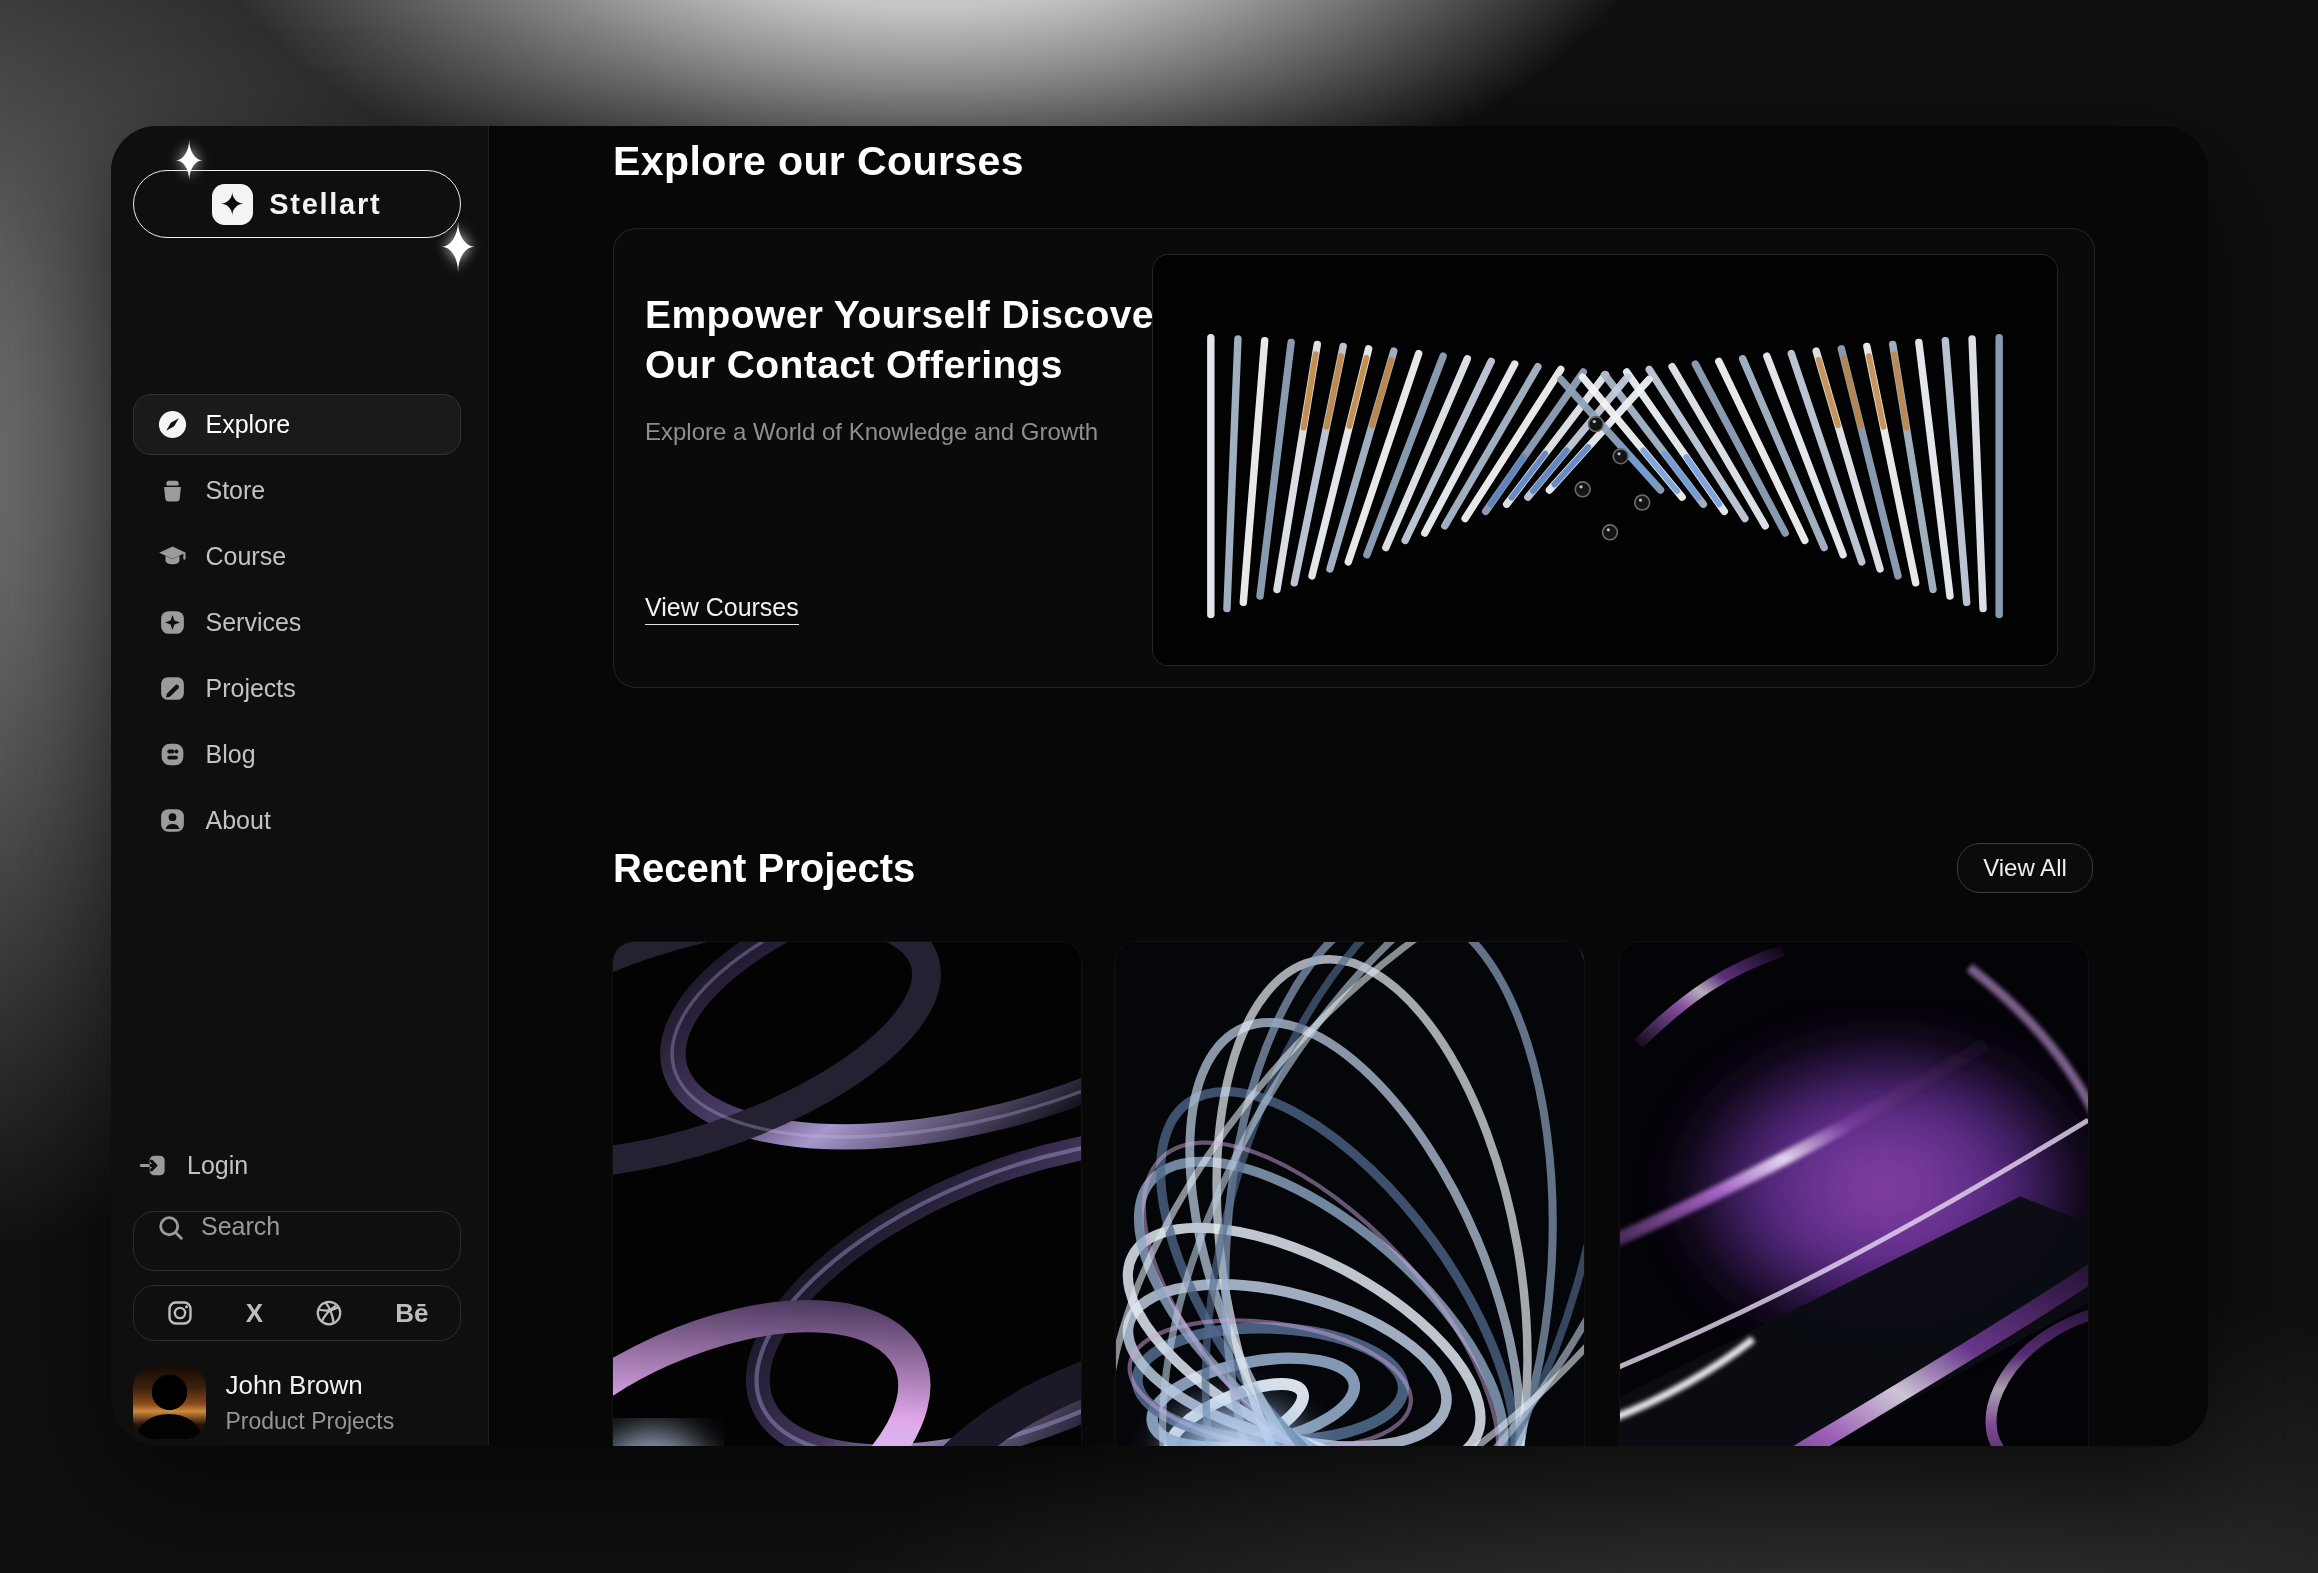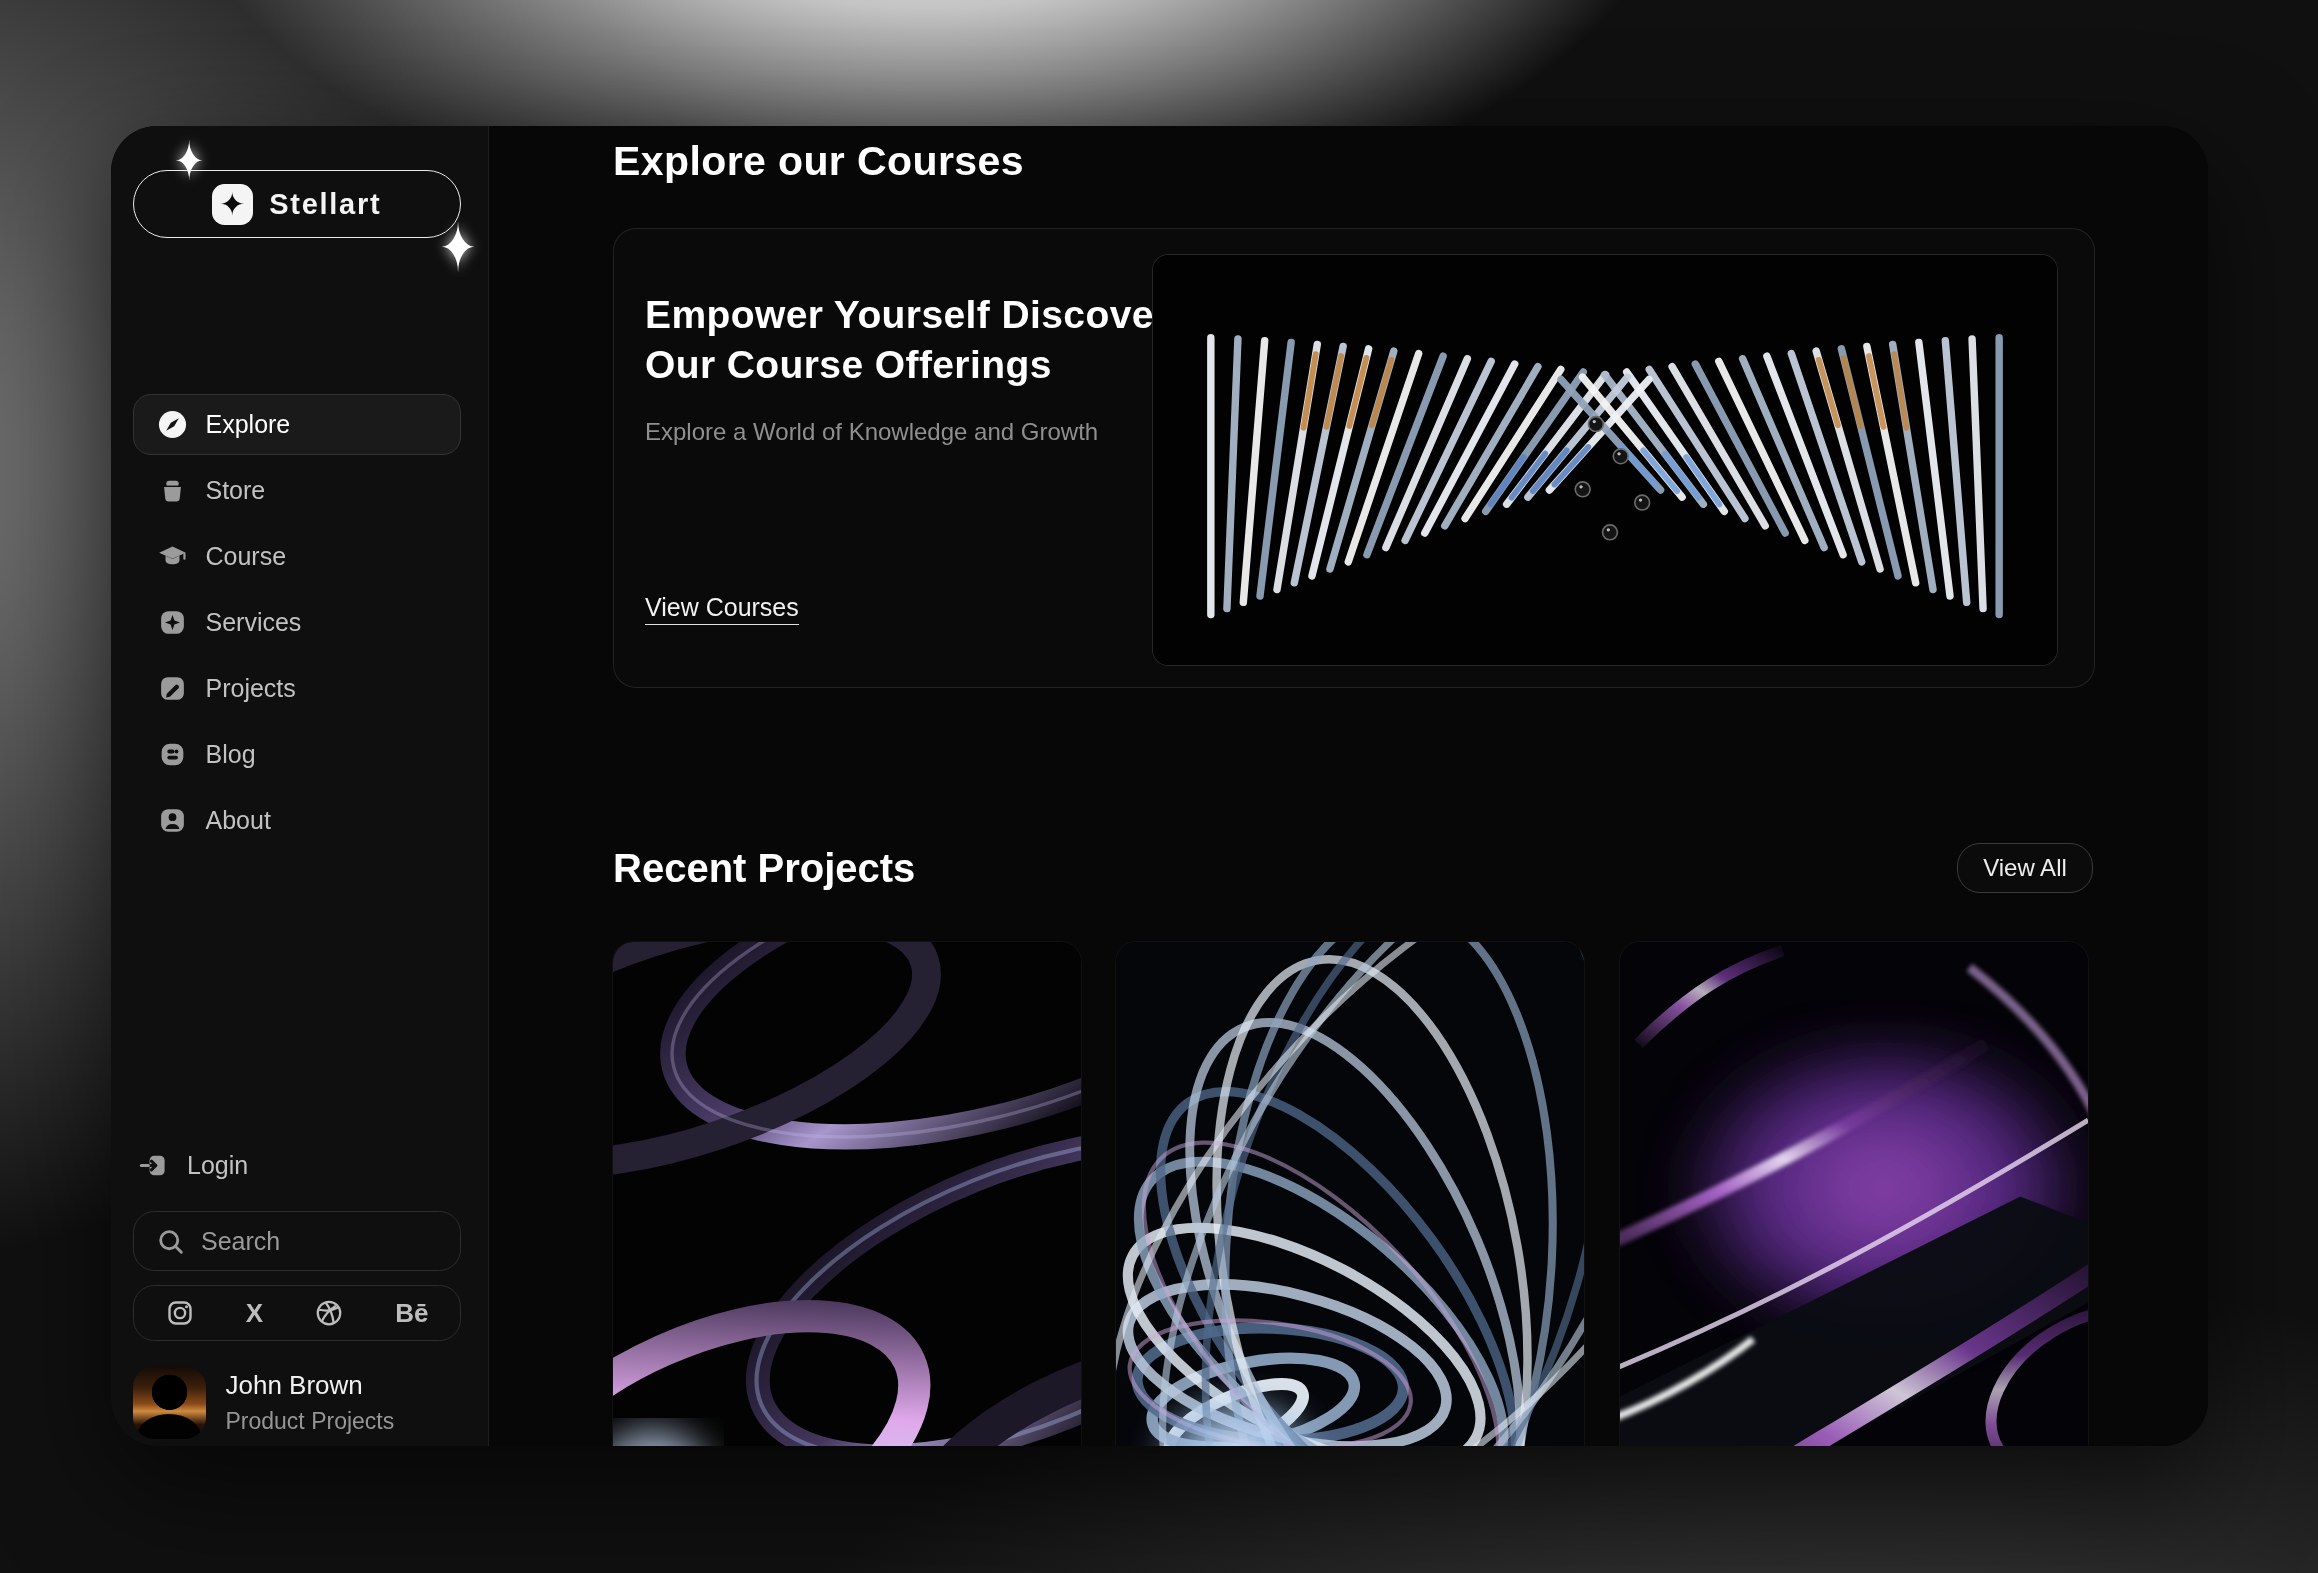--- a/index.html
+++ b/index.html
@@ -55,21 +55,21 @@
   .icon-box svg { width:31px; height:31px; }
 
   .login-row {
     position:absolute; left:4px; top:1009px; width:328px; height:61px;
     display:flex; align-items:center; gap:18px; padding-left:23px;
     color:#c2c2c2; font-size:25px; cursor:pointer;
   }
   .search-box {
     position:absolute; left:21.5px; top:1085px; width:328px; height:60px;
     border:0.8px solid #2d2d2d; border-radius:21.5px;
-    display:flex; align-items:center; gap:15px; padding-left:21.5px;
+    display:flex; align-items:flex-start; gap:15px; padding-left:21.5px;
   }
   .search-box input {
     background:transparent; border:none; outline:none; color:#cfcfcf;
     font-size:25px; font-family:inherit; width:240px;
   }
   .search-box input::placeholder { color:#9a9a9a; }
   .social-box {
     position:absolute; left:21.5px; top:1159px; width:328px; height:56px;
     border:0.8px solid #2d2d2d; border-radius:21.5px;
     display:flex; align-items:center; justify-content:space-between; padding:0 31px;
@@ -267,21 +267,21 @@
     </div>
   </aside>
 
   <main class="content">
 
     <h1 class="page-title">Explore our Courses</h1>
 
     <section class="hero">
       <div class="hero-title">
         <div>Empower Yourself Discover</div>
-        <div>Our Course Offerings</div>
+        <div>Our Contact Offerings</div>
       </div>
       <div class="hero-sub">Explore a World of Knowledge and Growth</div>
       <a class="hero-cta">View Courses</a>
 
       <div class="hero-art">
         <svg id="hero-svg" viewBox="0 0 1094 497" preserveAspectRatio="xMidYMid slice">
           <rect x="0" y="0" width="1094" height="497" fill="#020202"></rect>
         <line x1="70" y1="100.5" x2="70" y2="435.5" stroke="#eef1f5" stroke-width="9" stroke-linecap="round" stroke-opacity="0.95"></line>
             <line x1="1024" y1="100.5" x2="1024" y2="435.5" stroke="#8fa2b8" stroke-width="9" stroke-linecap="round" stroke-opacity="0.95"></line>
             <line x1="102.7552617772535" y1="102.16308583466355" x2="89.46696044496873" y2="428.2813586097809" stroke="#a9b8ca" stroke-width="9" stroke-linecap="round" stroke-opacity="0.95"></line>

